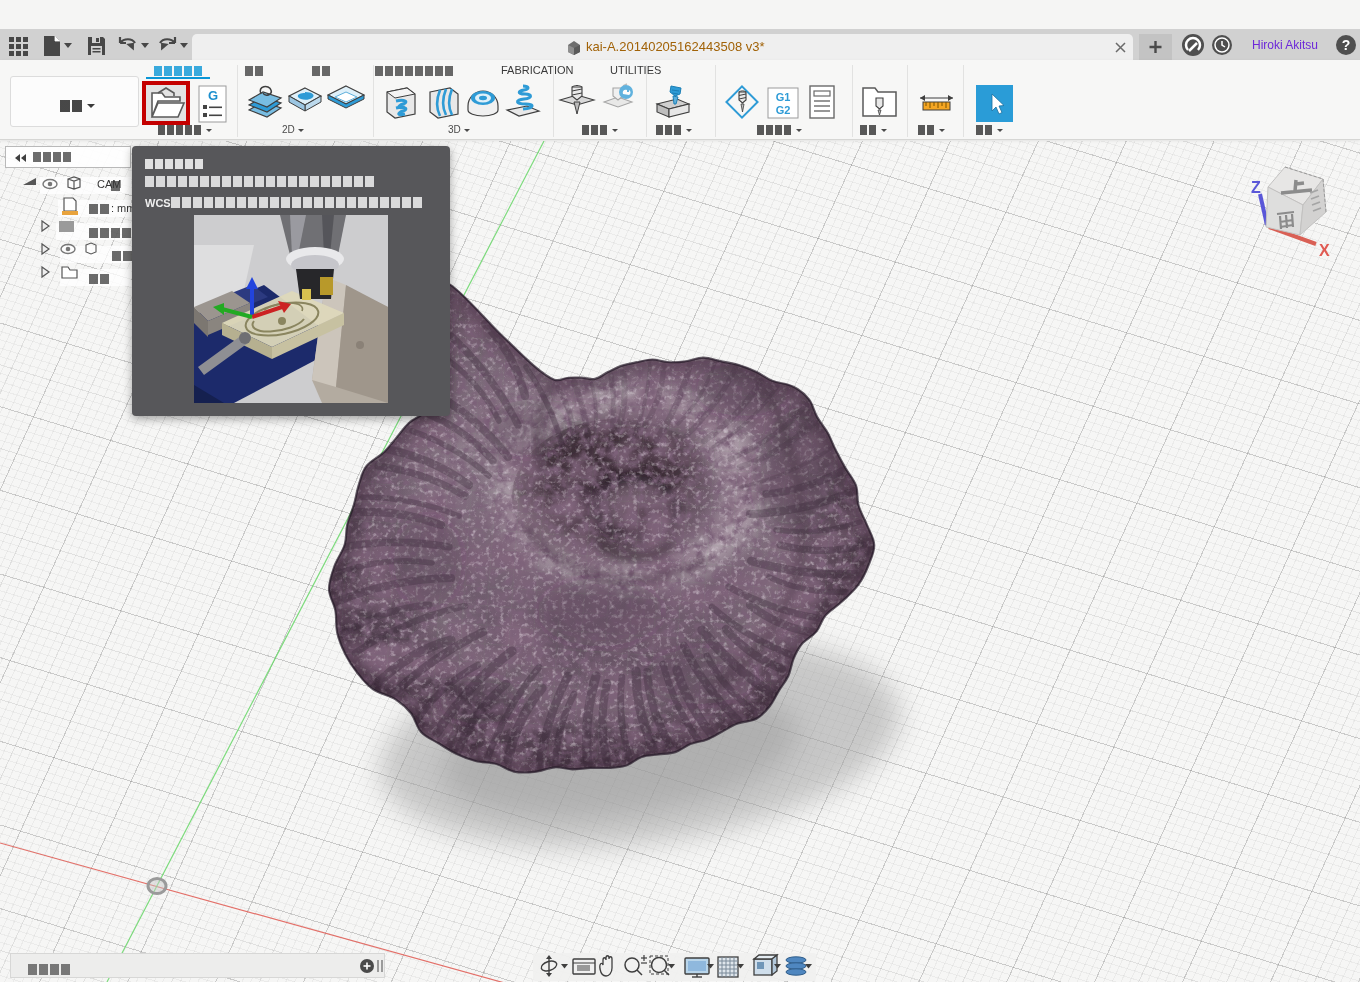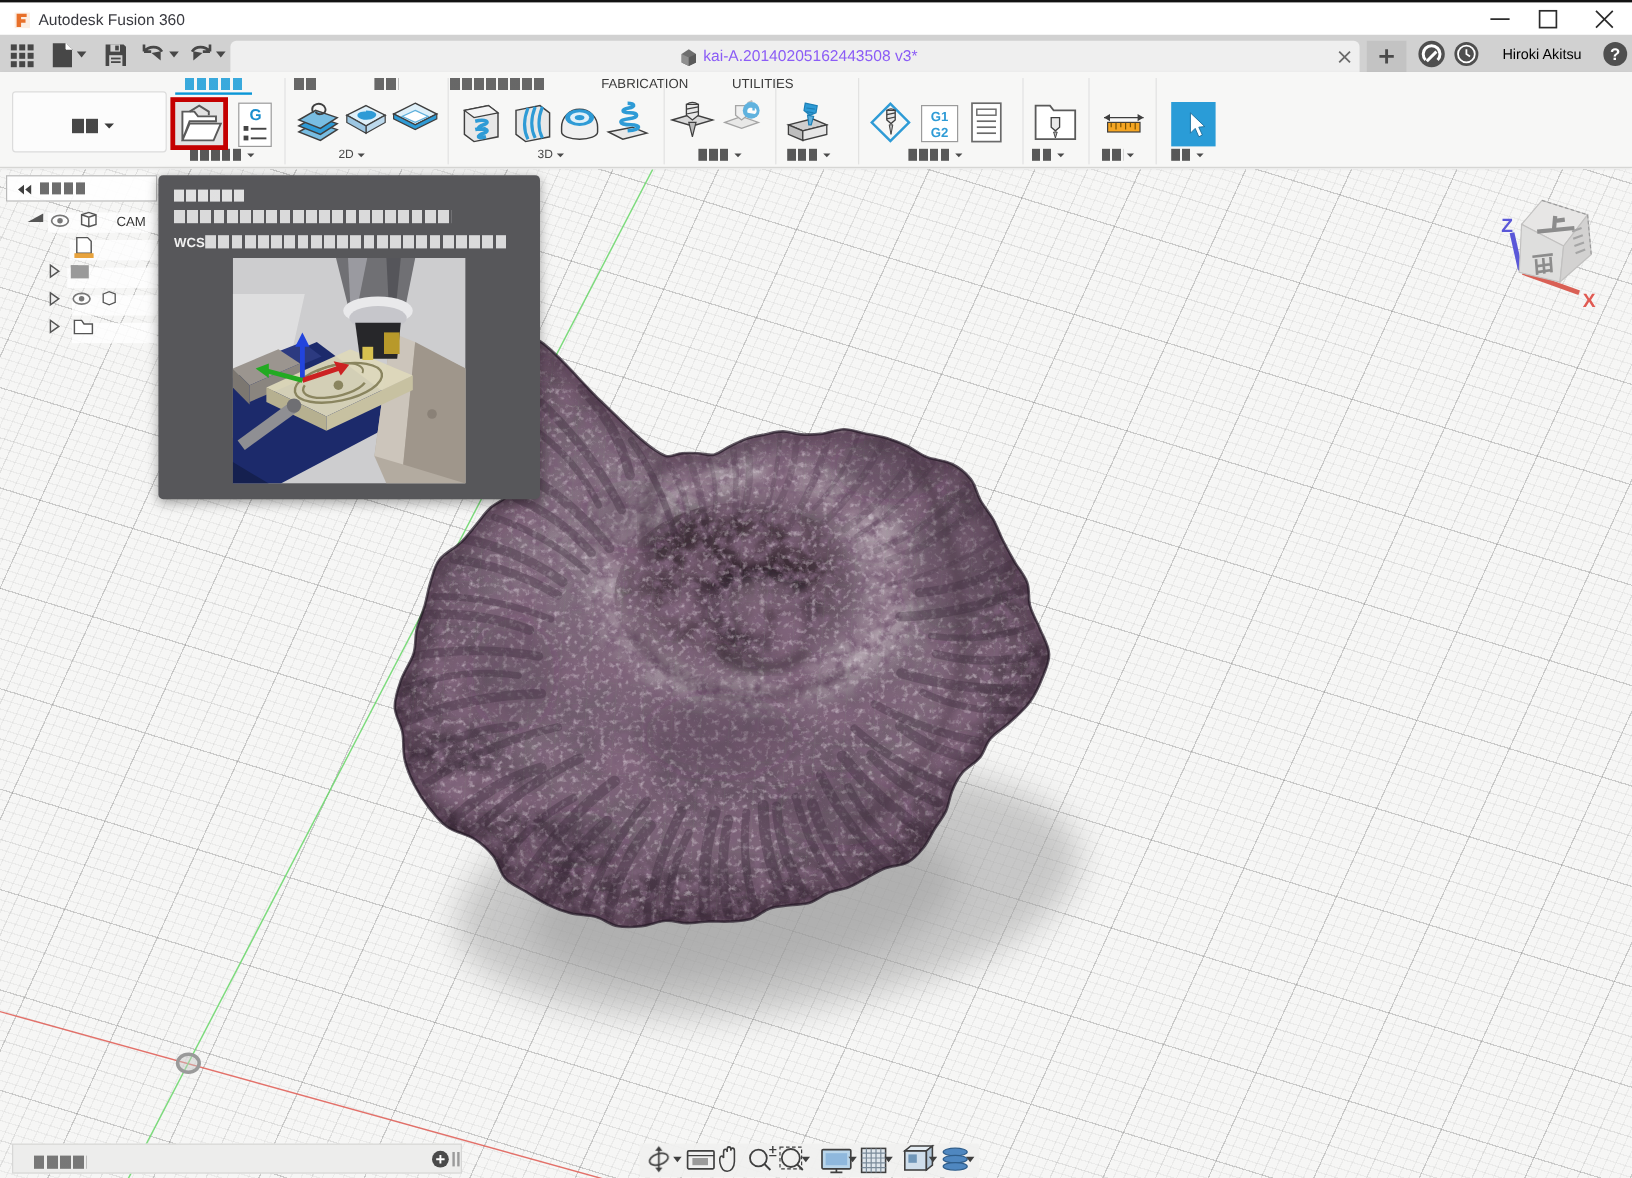--- a/index.html
+++ b/index.html
@@ -305,32 +305,20 @@
     <svg width="24" height="24" style="position:absolute;right:0px;top:3px">
           <circle cx="7" cy="9" r="7" fill="#4a4a4a"></circle>
           <line x1="7" y1="5.5" x2="7" y2="12.5" stroke="#fff" stroke-width="1.6"></line>
           <line x1="3.5" y1="9" x2="10.5" y2="9" stroke="#fff" stroke-width="1.6"></line>
           <rect x="17" y="3" width="2" height="12" fill="#9a9a9a"></rect>
           <rect x="21" y="3" width="2" height="12" fill="#9a9a9a"></rect>
         </svg>
   </div>
 </div>
 
-<div id="titlebar">
-  <svg class="logo" viewBox="0 0 14 14">
-        <rect x="0" y="0" width="14" height="14" fill="#fceee3"></rect>
-        <path d="M 2,13 L 2,1 L 11,1 L 11,4 L 6,4 L 6,6 L 10,6 L 10,9 L 6,9 L 6,13 Z" fill="#e8702a"></path>
-      </svg>
-  <span class="appname">Autodesk Fusion 360</span>
-  <svg width="168" height="27" style="position:absolute;right:0px;top:0">
-    <line x1="50" y1="14" x2="66" y2="14" stroke="#2b2b2b" stroke-width="1.4"></line>
-    <rect x="91" y="7" width="14" height="14" fill="none" stroke="#2b2b2b" stroke-width="1.4"></rect>
-    <path d="M 138,7 L 152,21 M 152,7 L 138,21" stroke="#2b2b2b" stroke-width="1.4"></path>
-  </svg>
-</div>
 
 <div id="band">
   <svg width="1360" height="31" style="position:absolute;left:0;top:0">
     <g fill="#474747">
       <rect x="9" y="8" width="5" height="5"></rect>
           <rect x="16" y="8" width="5" height="5"></rect>
           <rect x="23" y="8" width="5" height="5"></rect>
       <rect x="9" y="15" width="5" height="5"></rect>
           <rect x="16" y="15" width="5" height="5"></rect>
           <rect x="23" y="15" width="5" height="5"></rect>
@@ -355,38 +343,38 @@
     <path d="M 175,14 C 171,9 163,9 160,14 M 175,14 L 175,8 M 175,14 L 169,14" stroke="#474747" stroke-width="2.2" fill="none"></path>
     <path d="M 163,13 L 168,19 L 158,19 Z" fill="#474747" transform="rotate(-40 163 16)"></path>
     <path d="M 180,14 L 188,14 L 184,19 Z" fill="#474747"></path>
   </svg>
   <div id="tab">
     <svg width="18" height="18" style="position:absolute;left:373px;top:5px">
           <polygon points="3,6 9,2 15,6 15,13 9,16 3,13" fill="#6e6e6e"></polygon>
           <polygon points="3,6 9,9 9,16 3,13" fill="#8f8f8f"></polygon>
           <polygon points="9,9 15,6 15,13 9,16" fill="#5a5a5a"></polygon>
         </svg>
-    <span style="position:absolute;left:394px;top:5px;font-size:13px;color:#8b5cf6;">kai-A.20140205162443508 v3*</span>
+    <span style="position:absolute;left:394px;top:5px;font-size:13px;color:#a16207;">kai-A.20140205162443508 v3*</span>
     <svg width="16" height="16" style="position:absolute;right:4px;top:6px">
           <path d="M 3,3 L 12,12 M 12,3 L 3,12" stroke="#6a6a6a" stroke-width="1.5"></path>
         </svg>
   </div>
   <div id="plusbtn"><svg width="33" height="26">
           <path d="M 16.5,7 L 16.5,19 M 10.5,13 L 22.5,13" stroke="#4a4a4a" stroke-width="2.4"></path>
         </svg></div>
   <svg width="188" height="31" style="position:absolute;left:1172px;top:0">
     <circle cx="21" cy="16" r="11" fill="#4f4f4f"></circle>
         <path d="M 16,21 A 7 7 0 1 1 26,21" stroke="#fff" stroke-width="2.5" fill="none"></path>
         <rect x="18" y="18" width="6" height="5" fill="#4f4f4f"></rect>
         <path d="M 17,22 L 25,14" stroke="#fff" stroke-width="2.5"></path>
     <circle cx="50" cy="16" r="10" fill="#4f4f4f"></circle>
         <circle cx="50" cy="16" r="7" fill="none" stroke="#fff" stroke-width="1.5"></circle>
         <path d="M 50,12 L 50,16 L 53,18" stroke="#fff" stroke-width="1.5" fill="none"></path>
   </svg>
-  <span style="position:absolute;left:1252px;top:9px;font-size:12px;color:#000000;">Hiroki Akitsu</span>
+  <span style="position:absolute;left:1252px;top:9px;font-size:12px;color:#6d28d9;">Hiroki Akitsu</span>
   <svg width="24" height="24" style="position:absolute;left:1336px;top:5px">
         <circle cx="10" cy="11" r="10" fill="#4f4f4f"></circle>
         <text x="10" y="16" text-anchor="middle" font-size="14" font-weight="bold" fill="#fff" font-family="Liberation Sans">?</text>
       </svg>
 </div>
 <div id="ribbon">
       <div id="mfgbtn">
         <div style="position:absolute;left:49px;top:19px;"><span style="display:inline-block;vertical-align:middle;width:24px;height:12px;background:repeating-linear-gradient(90deg,rgba(40,40,40,0.85) 0 10px,transparent 10px 12px);"></span><span style="display:inline-block;vertical-align:middle;width:0;height:0;border-left:4px solid transparent;border-right:4px solid transparent;border-top:4px solid #3a3a3a;margin-left:3px;"></span></div>
       </div>
       <div class="rtab" style="left:154px;"><span style="display:inline-block;vertical-align:middle;width:50px;height:10px;background:repeating-linear-gradient(90deg,rgba(10,150,214,0.8) 0 8px,transparent 8px 10px);"></span></div>
@@ -570,20 +558,28 @@
           </g>
       <path d="M 86,5 L 91,3 L 96,5 L 96,12 L 91,14 L 86,12 Z" stroke="#555" fill="none" stroke-width="1.1"></path>
     </g>
     <g transform="translate(0,92)">
       <path d="M 42,4 L 49,9 L 42,14 Z" fill="#eee" stroke="#555" stroke-width="1.2"></path>
       <path d="M 62,15 L 62,4 L 68,4 L 70,7 L 77,7 L 77,15 Z" fill="#fff" stroke="#555" stroke-width="1.2"></path>
     </g>
   </svg>
 </div>
 
+<div style="position:absolute;left:0;top:141px;width:200px;height:200px;font-size:11px;color:#333;">
+  <div style="position:absolute;left:111px;top:40px;line-height:10px;"><span style="display:inline-block;vertical-align:top;width:11px;height:10px;background:repeating-linear-gradient(90deg,rgba(50,50,50,0.72) 0 9px,transparent 9px 11px);"></span></div>
+  <div style="position:absolute;left:89px;top:40px;line-height:10px;"></div>
+  <div style="position:absolute;left:89px;top:63px;line-height:11px;"><span style="display:inline-block;vertical-align:top;width:22px;height:10px;background:repeating-linear-gradient(90deg,rgba(50,50,50,0.72) 0 9px,transparent 9px 11px);"></span><span style="position:relative;top:-1px;">: mm</span></div>
+  <div style="position:absolute;left:89px;top:87px;line-height:10px;"><span style="display:inline-block;vertical-align:top;width:44px;height:10px;background:repeating-linear-gradient(90deg,rgba(50,50,50,0.72) 0 9px,transparent 9px 11px);"></span></div>
+  <div style="position:absolute;left:112px;top:110px;line-height:10px;"><span style="display:inline-block;vertical-align:top;width:22px;height:10px;background:repeating-linear-gradient(90deg,rgba(50,50,50,0.72) 0 9px,transparent 9px 11px);"></span></div>
+  <div style="position:absolute;left:89px;top:133px;line-height:10px;"><span style="display:inline-block;vertical-align:top;width:22px;height:10px;background:repeating-linear-gradient(90deg,rgba(50,50,50,0.72) 0 9px,transparent 9px 11px);"></span></div>
+</div>
 
 <div style="position:absolute;left:0;top:141px;width:1360px;height:841px;pointer-events:none;">
 <div id="tooltip">
   <div style="position:absolute;left:13px;top:8px;"><span style="display:inline-block;vertical-align:middle;width:60px;height:10px;background:repeating-linear-gradient(90deg,rgba(255,255,255,0.82) 0 8px,transparent 8px 10px);"></span></div>
   <div style="position:absolute;left:13px;top:26px;"><span style="display:inline-block;vertical-align:middle;width:231px;height:11px;background:repeating-linear-gradient(90deg,rgba(255,255,255,0.78) 0 9px,transparent 9px 11px);"></span></div>
   <div style="position:absolute;left:13px;top:47px;"><span style="font-size:11px;font-weight:bold;color:#f0f0f0;">WCS</span><span style="display:inline-block;vertical-align:middle;width:253px;height:11px;background:repeating-linear-gradient(90deg,rgba(255,255,255,0.78) 0 9px,transparent 9px 11px);"></span></div>
   <svg width="194" height="188" style="position:absolute;left:62px;top:69px">
     <rect x="0" y="0" width="194" height="188" fill="#cdcdcf"></rect>
     <polygon points="0,30 60,30 40,120 0,150" fill="#dededf"></polygon>
 

